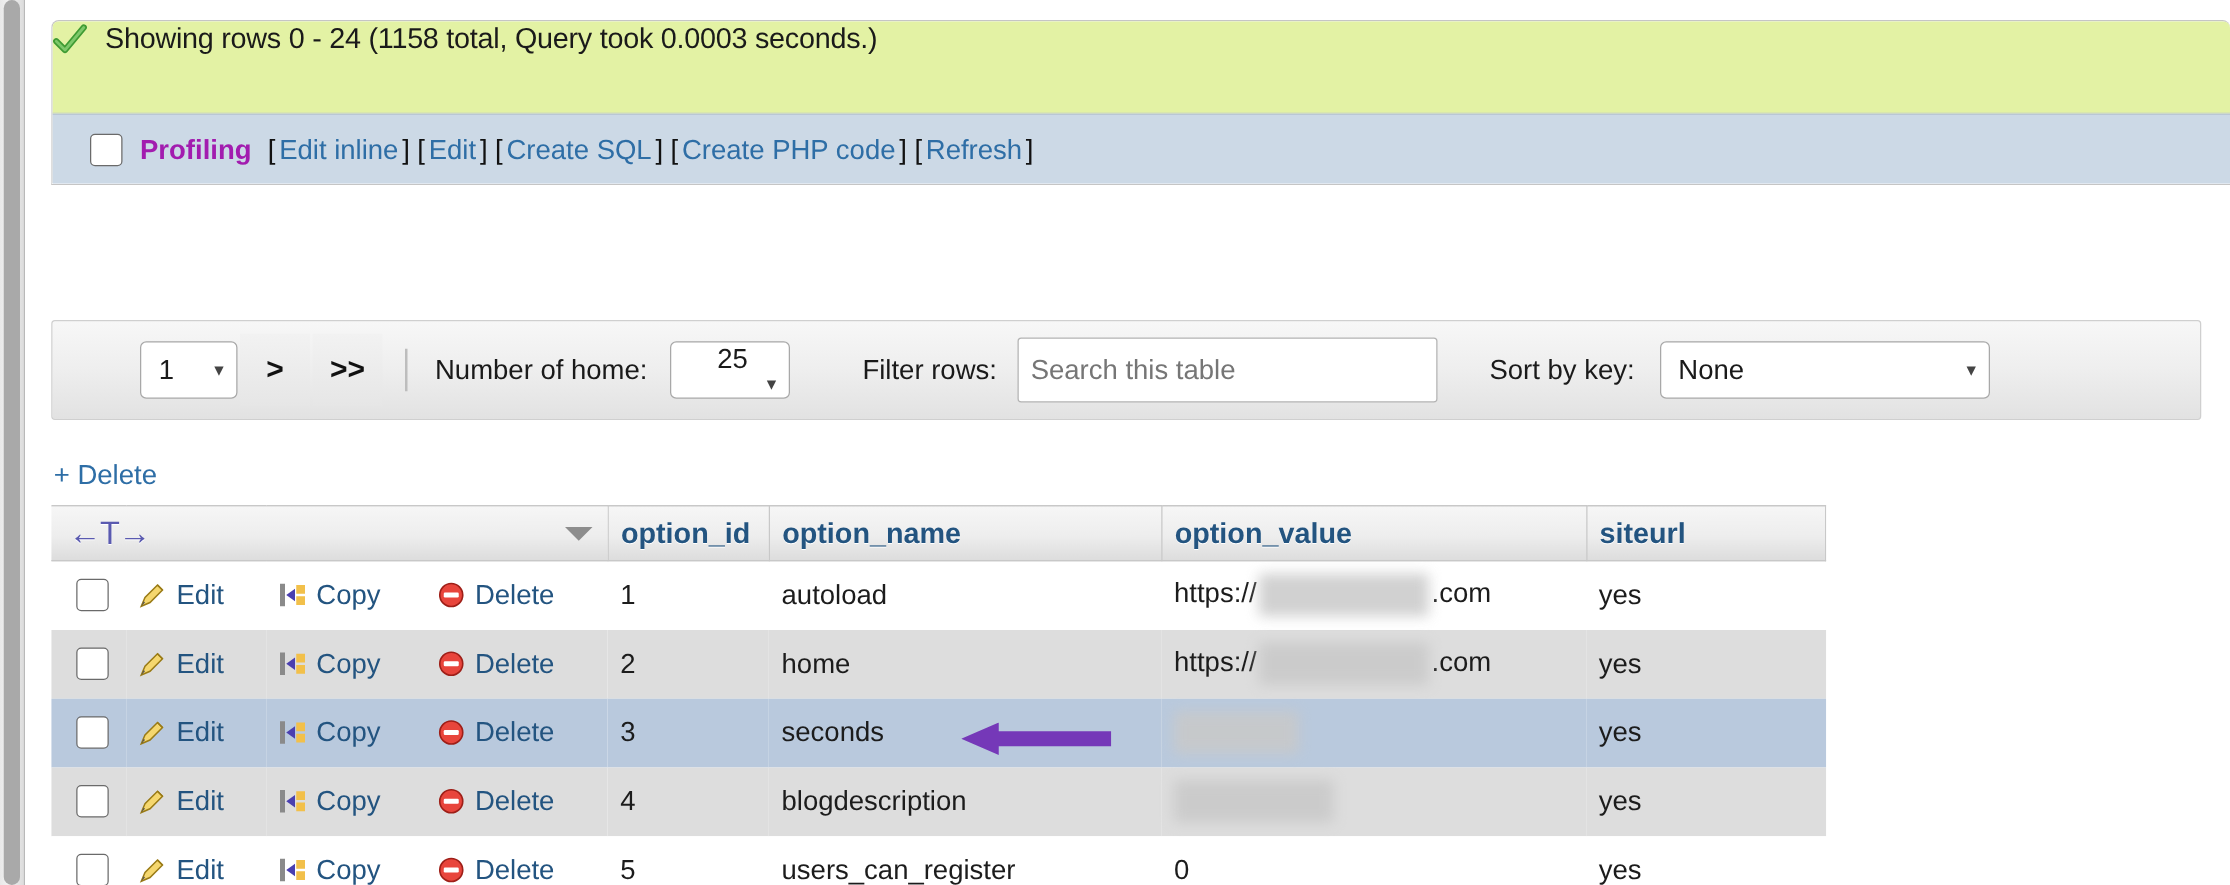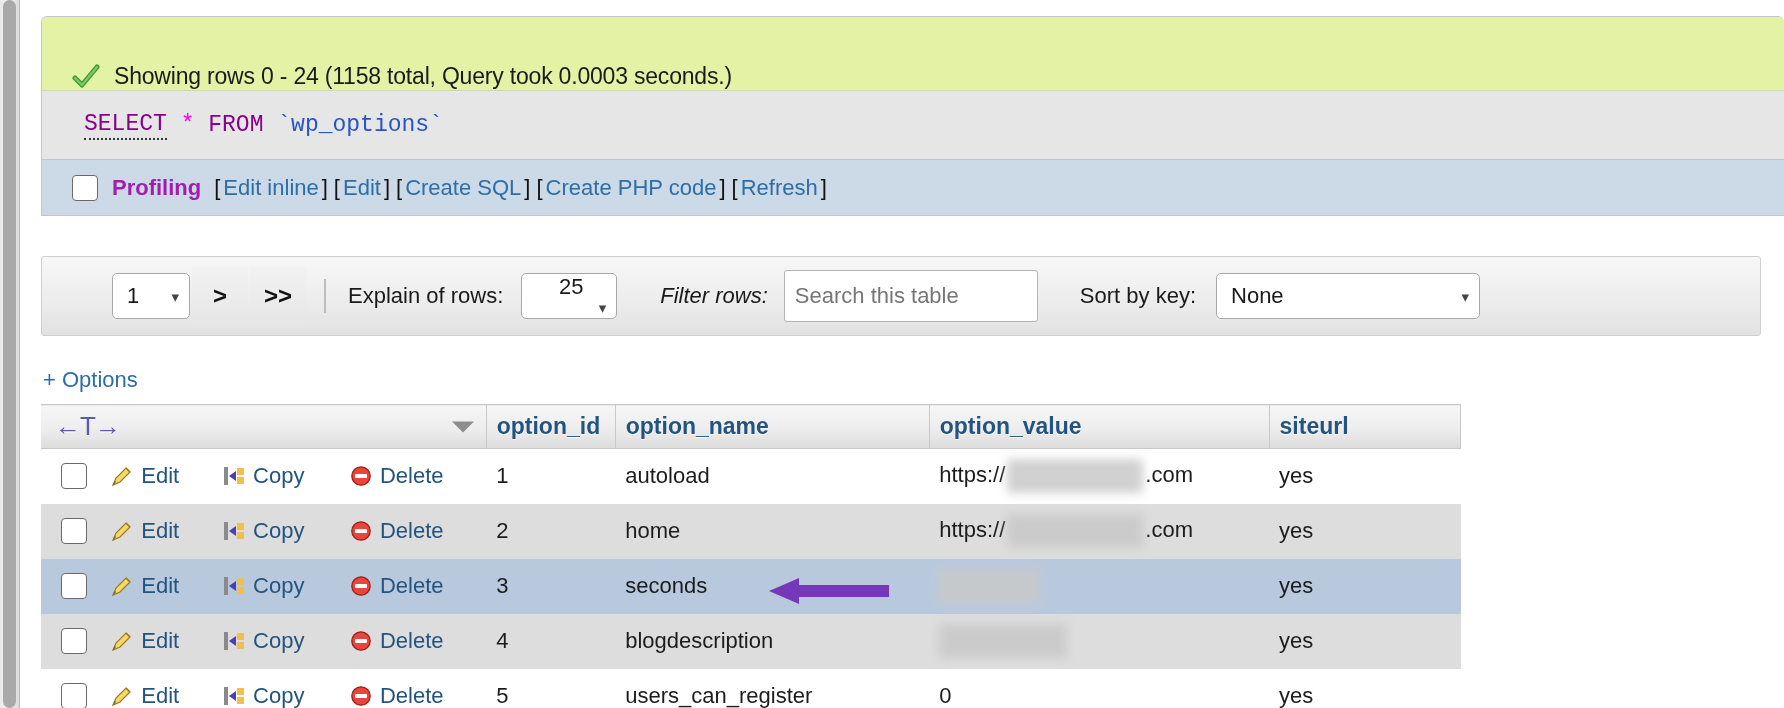--- a/index.html
+++ b/index.html
@@ -51,22 +51,21 @@
     border-top-left-radius: 6px;
     border-top-right-radius: 6px;
     border-right: none;
     overflow: hidden;
   }
   .success-bar {
     background: #e3f2a4;
     border-bottom: 1px solid #cfd9b8;
     height: 74px;
     display: flex;
-    align-items: flex-end;
-    padding-left: 30px;
+    align-items: flex-start;
   }
   .check-icon {
     width: 28px; height: 28px;
     margin-right: 14px;
     flex: 0 0 auto;
     position: relative;
     top: 1px;
   }
   .success-text {
     font-size: 23px;
@@ -165,24 +164,24 @@
     width: 2px; height: 34px;
     background: #bdbdbd;
     margin: 0 22px 0 18px;
   }
   .ctrl-label {
     font-size: 22px;
     color: #1a1a1a;
     margin-left: 4px;
   }
   .rows-label { margin-left: 0; }
-  .filter-label { margin-left: 43px; font-style: italic; }
+  .filter-label { margin-left: 58px; }
   .sort-label { margin-left: 42px; }
   .search-input {
-    width: 254px; height: 52px;
+    width: 336px; height: 52px;
     background: #ffffff;
     border: 1px solid #b3b3b3;
     border-radius: 3px;
     margin-left: 16px;
     padding: 0 10px;
     font-size: 22px;
     color: #6a6a6a;
     font-family: "Liberation Sans", sans-serif;
   }
   .search-input::placeholder { color: #767676; opacity: 1; }
@@ -326,23 +325,20 @@
     <div class="result-block">
 
       <div class="success-bar">
         <svg class="check-icon" viewBox="0 0 28 28">
           <path d="M3 15 L10 22 L25 4" fill="none" stroke="#3f9b33" stroke-width="5" stroke-linecap="round" stroke-linejoin="round"></path>
           <path d="M3 15 L10 22 L25 4" fill="none" stroke="#7dc86a" stroke-width="2.2" stroke-linecap="round" stroke-linejoin="round"></path>
         </svg>
         <span class="success-text">Showing rows 0 - 24 (1158 total, Query took 0.0003 seconds.)</span>
       </div>
 
-      <div class="sql-bar">
-        <span class="kw">SELECT</span><span> </span><span class="star">*</span><span> </span><span class="kw-plain">FROM</span><span> </span><span class="tbl">`wp_options`</span>
-      </div>
 
       <div class="profiling-bar">
         <span class="pf-checkbox"></span>
         <span class="pf-label">Profiling</span>
 
         <span class="bracket">[</span>
         <span class="lnk">Edit inline</span>
         <span class="bracket">]</span>
 
         <span class="bracket">[</span>
@@ -372,40 +368,40 @@
 
       <div class="pg-btn">
         <span>&gt;</span>
       </div>
       <div class="pg-btn">
         <span>&gt;&gt;</span>
       </div>
 
       <div class="divider"></div>
 
-      <span class="ctrl-label rows-label">Explain of rows:</span>
+      <span class="ctrl-label rows-label">Number of home:</span>
 
       <div class="sel sel-rows">
         <span>25</span>
         <span class="caret">▾</span>
       </div>
 
       <span class="ctrl-label filter-label">Filter rows:</span>
 
       <input class="search-input" type="text" placeholder="Search this table" style="">
 
       <span class="ctrl-label sort-label">Sort by key:</span>
 
       <div class="sel sel-sort">
         <span>None</span>
         <span class="caret">▾</span>
       </div>
     </div>
 
-    <div class="options-link">+ Options</div>
+    <div class="options-link">+ Delete</div>
 
     <div class="tbl-wrap clip">
       <table class="results">
         <colgroup>
           <col class="col-check">
             <col class="col-edit">
             <col class="col-copy">
           <col class="col-delete">
             <col class="col-id">
             <col class="col-name">

